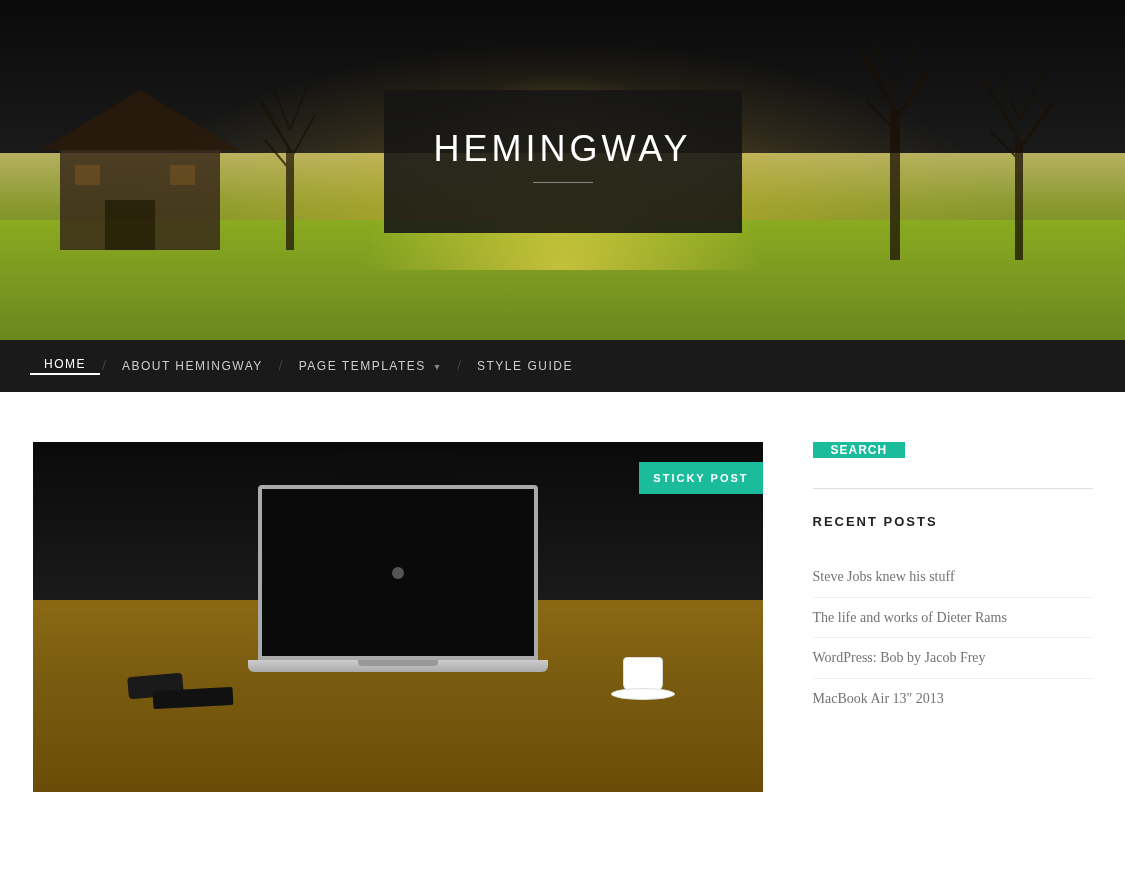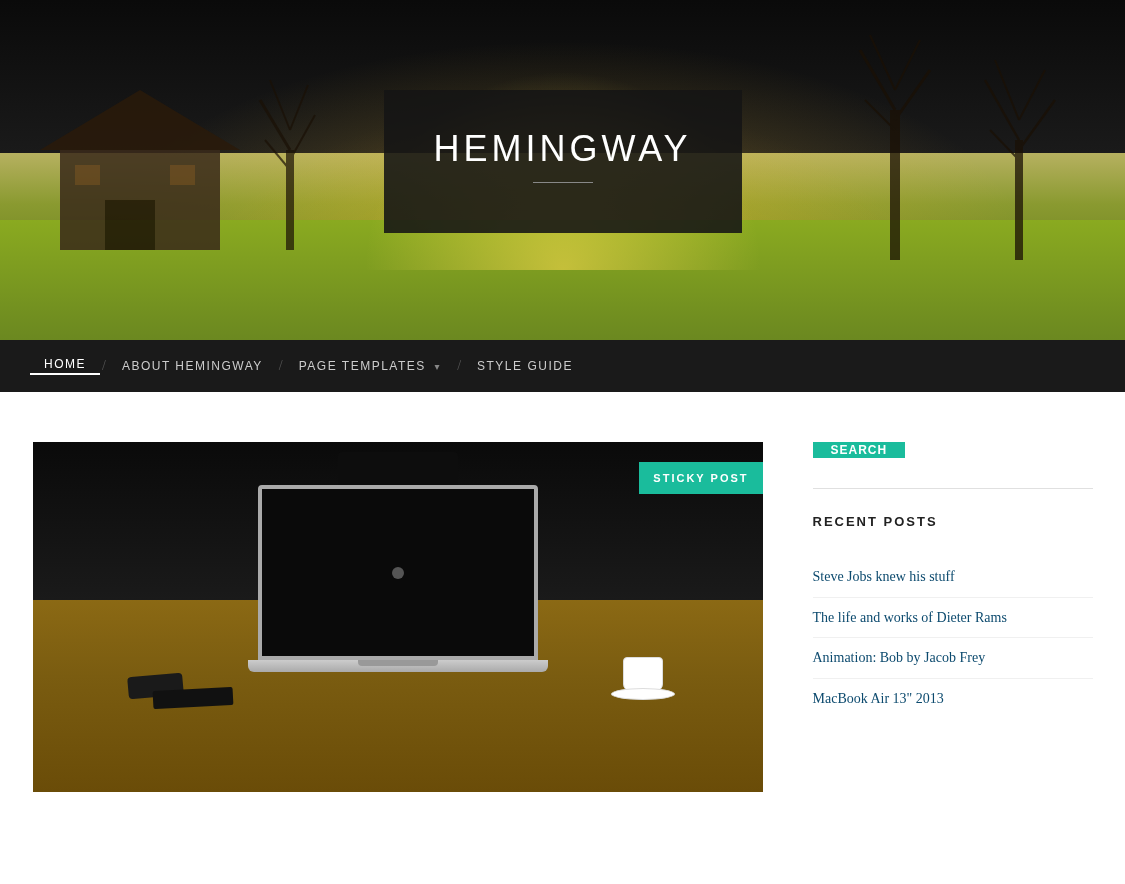--- a/index.html
+++ b/index.html
@@ -327,21 +327,21 @@
       list-style: none;
     }
     .recent-posts-list li {
       padding: 10px 0;
       border-bottom: 1px solid #f0f0f0;
     }
     .recent-posts-list li:last-child {
       border-bottom: none;
     }
     .recent-posts-list li a {
-      color: #0c4a6e;
+      color: #737373;
       text-decoration: none;
       font-size: 14px;
       font-family: Georgia, serif;
       line-height: 1.4;
     }
 
     
   </style>
 </head>
 <body>
@@ -474,21 +474,21 @@
     <div>
       <h3 class="recent-posts-title">RECENT POSTS</h3>
       <ul class="recent-posts-list">
         <li>
           <a href="#">Steve Jobs knew his stuff</a>
         </li>
         <li>
           <a href="#">The life and works of Dieter Rams</a>
         </li>
         <li>
-          <a href="#">Animation: Bob by Jacob Frey</a>
+          <a href="#">WordPress: Bob by Jacob Frey</a>
         </li>
         <li>
           <a href="#">MacBook Air 13" 2013</a>
         </li>
       </ul>
     </div>
   </aside>
 
 </div>
 

